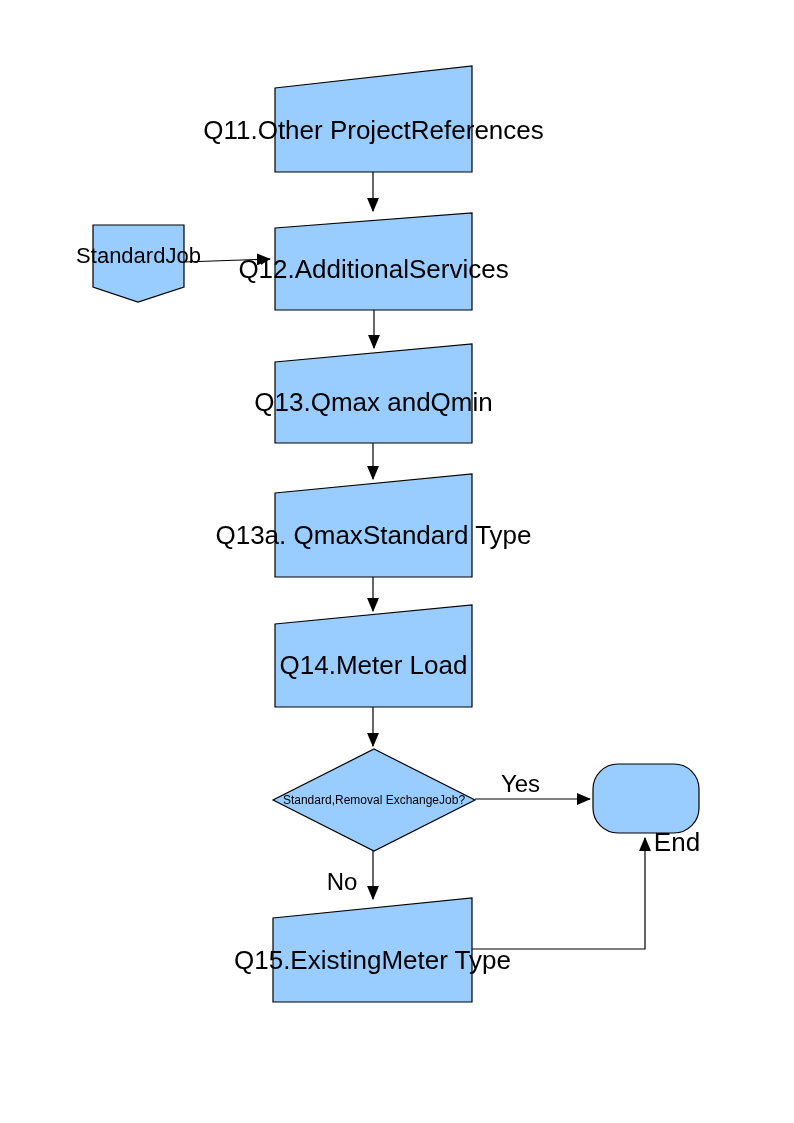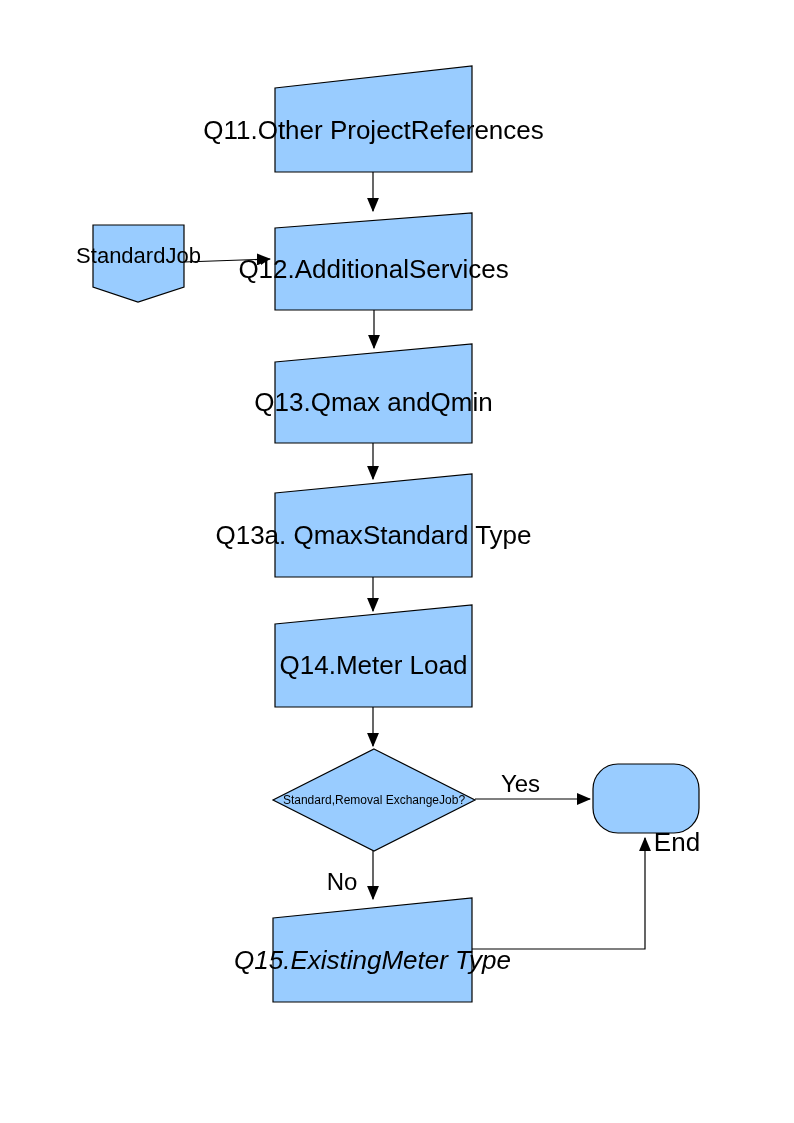--- a/index.html
+++ b/index.html
@@ -121,18 +121,18 @@
   </div>
 
   <div class="label node-label" style="left:624px; top:764px; width:106px; height:69px;margin-top:44px;">
     <div>End</div>
   </div>
 
   <div class="label edge-label" style="left:316px; top:868px; width:52px; height:28px;align-items:center;">
     <div>No</div>
   </div>
 
-  <div class="label node-label" style="left:273px; top:918px; width:199px; height:84px;font-style:italic;">
+  <div class="label node-label" style="left:273px; top:918px; width:199px; height:84px;">
     <div>Q15.Existing</div>
     <div>Meter Type</div>
   </div>
 
 </div>
 
 </body></html>

